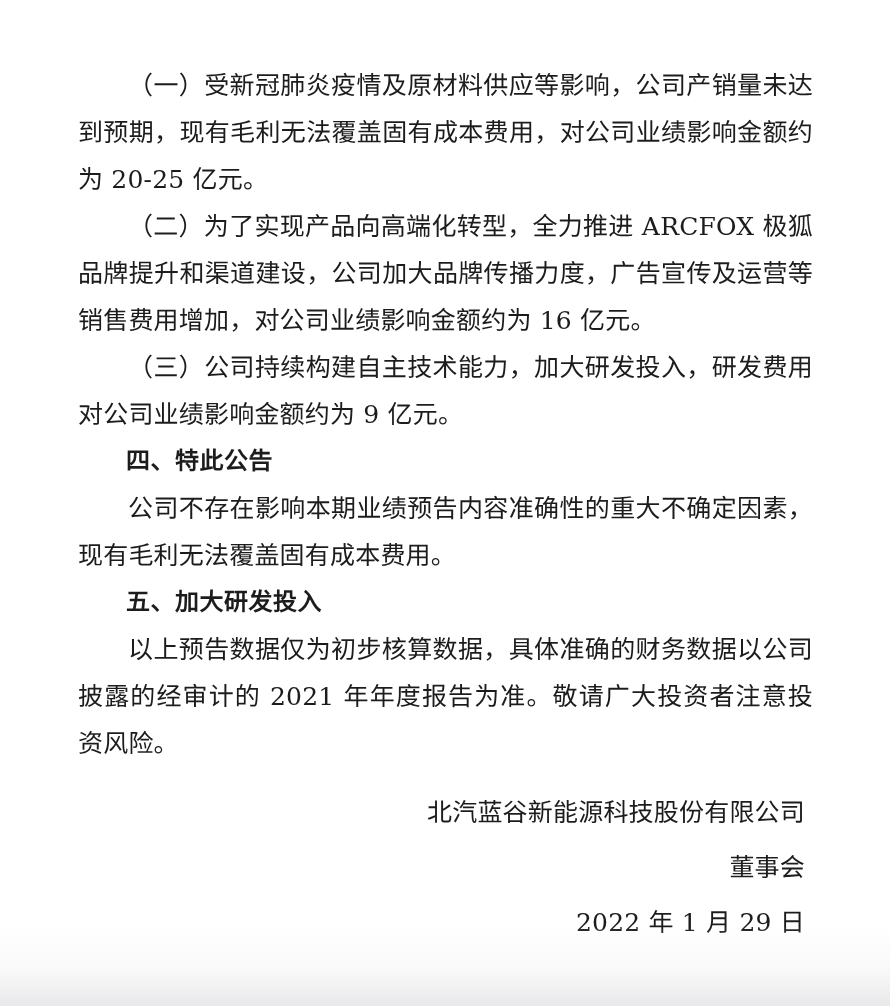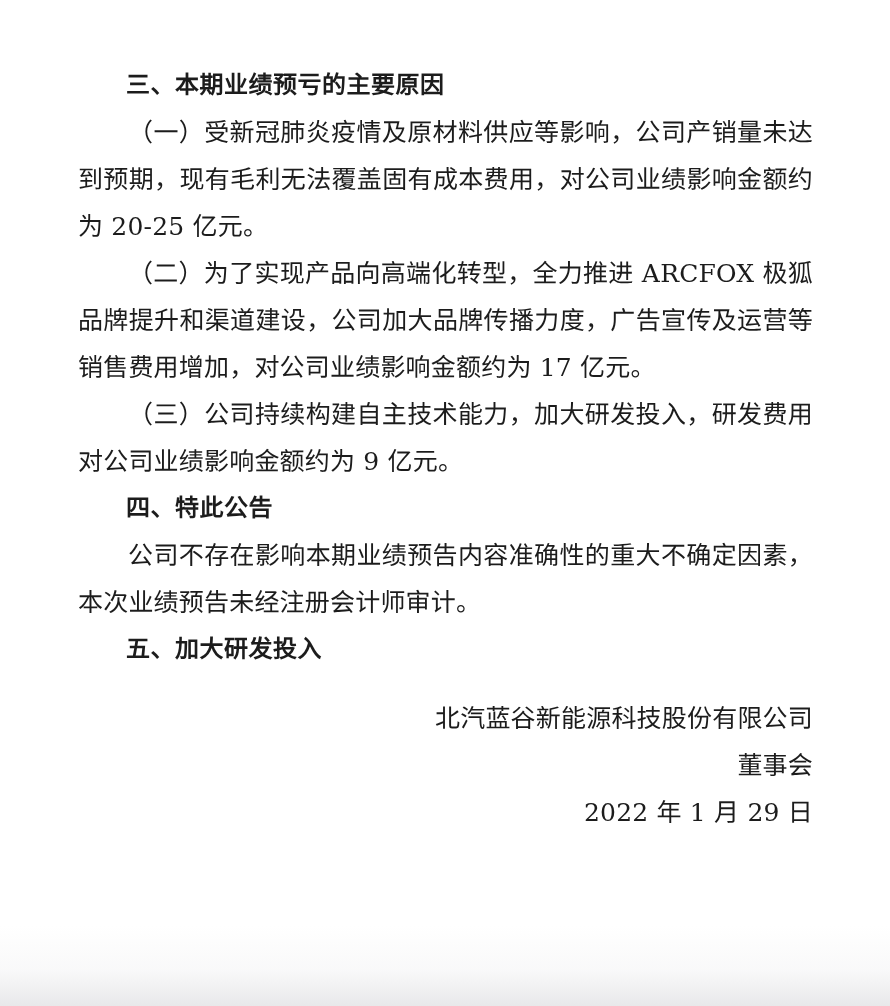--- a/index.html
+++ b/index.html
@@ -65,44 +65,44 @@
   .block-risk           { padding-top: 0; }
   .block-other          { padding-top: 0; }
 
   .signature {
     margin-top: 22px;
     text-align: right;
     font-size: 25px;
     line-height: 47px;
     letter-spacing: 0.2px;
   }
-  .signature div { margin: 0; }
+  .signature div { margin: 8px; }
   .sign-company { padding-right: 0px; }
   .sign-body    { padding-right: 0px; }
   .sign-date    { padding-right: 0px; }
 </style>
 </head>
 <body>
 
 <div class="doc">
 
   <section class="block-reasons">
-    <h2 class="section-heading">三、本期业绩预亏的主要原因</h2>
     <p class="body-para">（一）受新冠肺炎疫情及原材料供应等影响，公司产销量未达到预期，现有毛利无法覆盖固有成本费用，对公司业绩影响金额约为 20-25 亿元。</p>
-    <p class="body-para">（二）为了实现产品向高端化转型，全力推进 ARCFOX 极狐品牌提升和渠道建设，公司加大品牌传播力度，广告宣传及运营等销售费用增加，对公司业绩影响金额约为 17 亿元。</p>
+    <p class="body-para">（二）为了实现产品向高端化转型，全力推进 ARCFOX 极狐品牌提升和渠道建设，公司加大品牌传播力度，广告宣传及运营等销售费用增加，对公司业绩影响金额约为 16 亿元。</p>
     <p class="body-para">（三）公司持续构建自主技术能力，加大研发投入，研发费用对公司业绩影响金额约为 9 亿元。</p>
   </section>
 
   <section class="block-risk">
     <h2 class="section-heading">四、特此公告</h2>
-    <p class="body-para">公司不存在影响本期业绩预告内容准确性的重大不确定因素，本次业绩预告未经注册会计师审计。</p>
+    <p class="body-para">公司不存在影响本期业绩预告内容准确性的重大不确定因素，现有毛利无法覆盖固有成本费用。</p>
   </section>
 
   <section class="block-other">
     <h2 class="section-heading">五、加大研发投入</h2>
+    <p class="body-para">以上预告数据仅为初步核算数据，具体准确的财务数据以公司披露的经审计的 2021 年年度报告为准。敬请广大投资者注意投资风险。</p>
   </section>
 
   <div class="signature">
     <div class="sign-company">北汽蓝谷新能源科技股份有限公司</div>
     <div class="sign-body">董事会</div>
     <div class="sign-date">2022 年 1 月 29 日</div>
   </div>
 
 </div>
 

